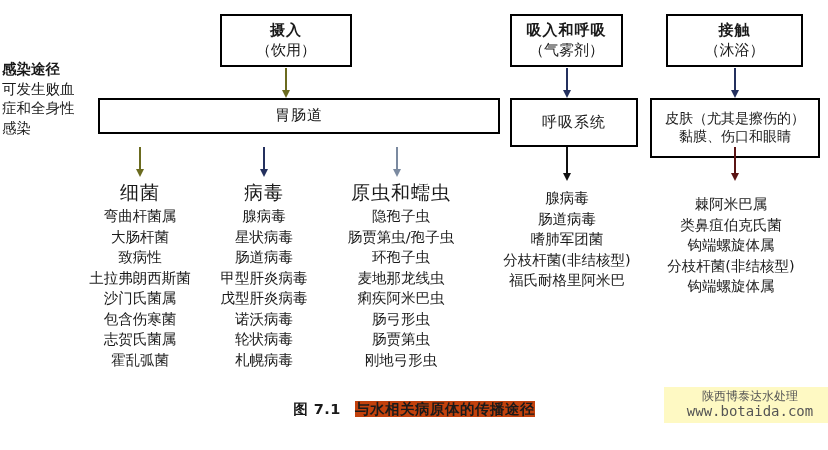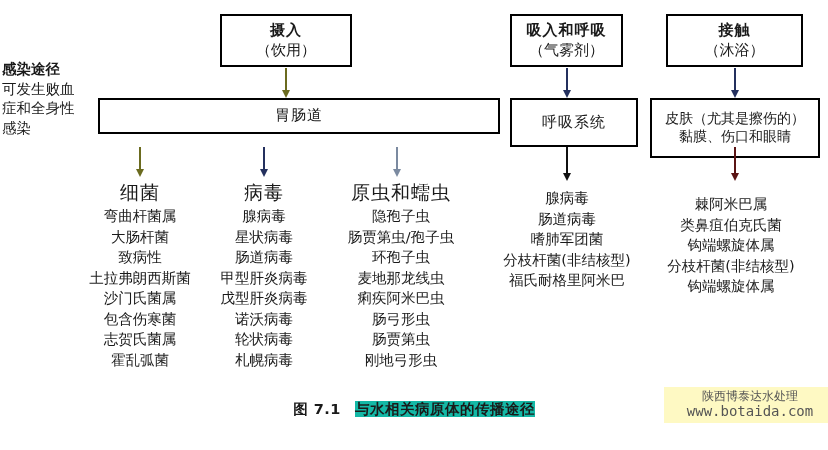--- a/index.html
+++ b/index.html
@@ -55,21 +55,21 @@
   .col{position:absolute;text-align:center;}
   .col .chd{font-weight:normal;font-size:19px;letter-spacing:1px;line-height:1.42;}
   .col .citem{font-size:14.5px;line-height:1.42;white-space:nowrap;}
 
   
   #figcap{
     position:absolute;left:0;right:0;top:400px;
     text-align:center;font-size:14.5px;font-weight:bold;letter-spacing:0.5px;
   }
   #figcap .num{margin-right:14px;}
-  #figcap .hl{background:#14b8a6;}
+  #figcap .hl{background:#c2410c;}
 
   
   #watermark{
     position:absolute;left:664px;top:387px;width:172px;height:36px;
     background:#fef9c3;
     display:flex;flex-direction:column;align-items:center;justify-content:center;
     color:#555;
   }
   #watermark .wm1{font-size:12px;letter-spacing:0px;line-height:1.1;}
   #watermark .wm2{font-family:"DejaVu Sans Mono","Liberation Mono",monospace;font-size:14px;line-height:1.2;}

